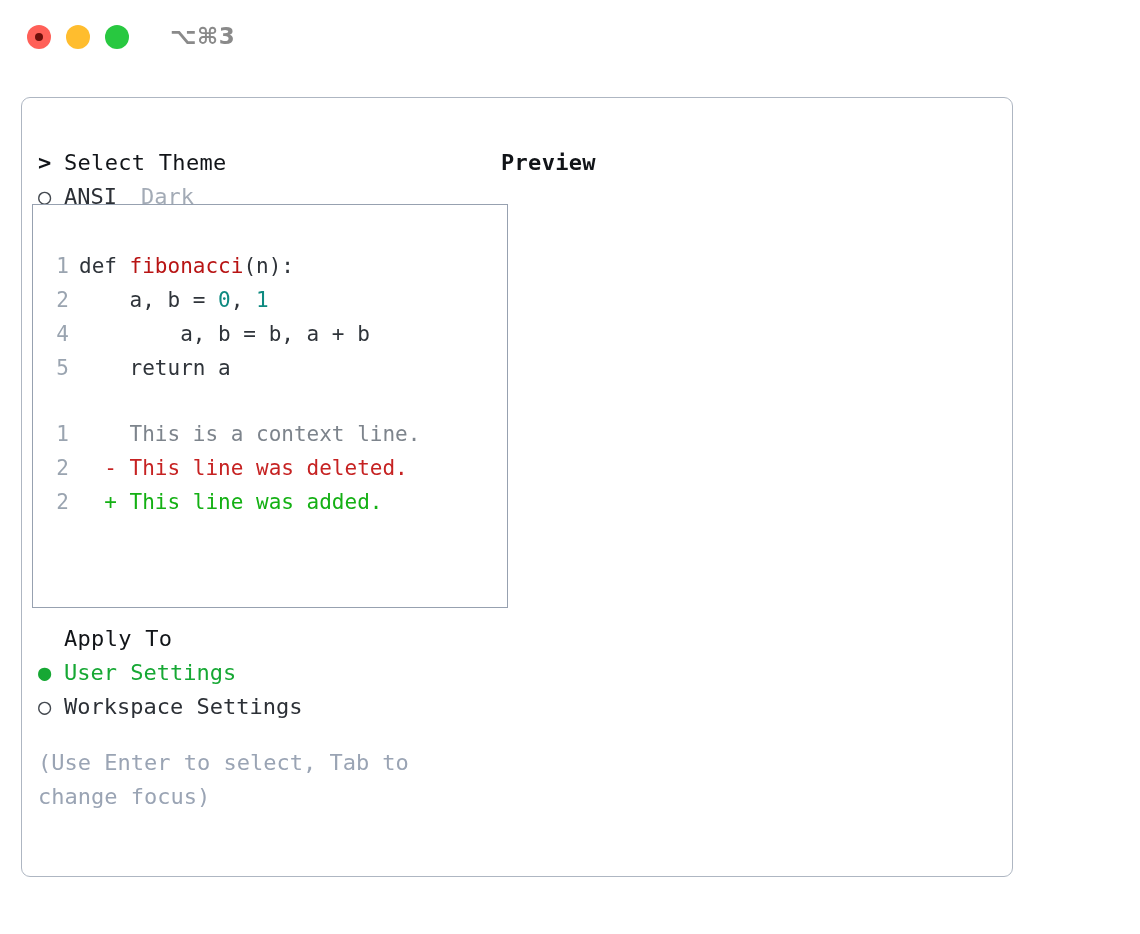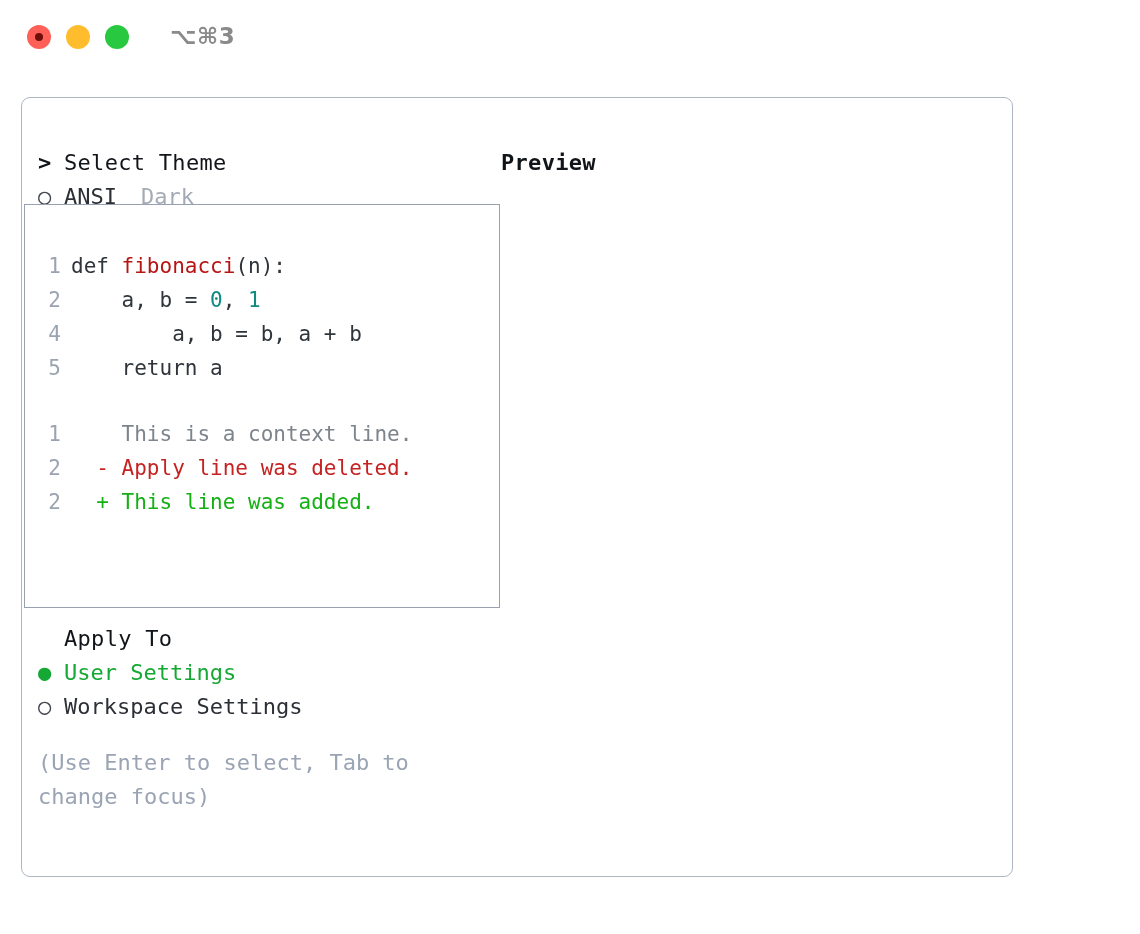--- a/index.html
+++ b/index.html
@@ -141,21 +141,21 @@
   }
   .preview-title {
     font-size: 22px;
     font-weight: bold;
     color: #111418;
     letter-spacing: 0.3px;
     margin-bottom: 22px;
   }
   .preview-box {
     position: absolute;
-    left: 2px;
+    left: 10px;
     top: 106px;
     width: 476px;
     height: 404px;
     border: 1.6px solid #97a1b0;
     box-sizing: border-box;
     background: #ffffff;
     padding: 44px 0 0 18px;
   }
   .code-line {
     font-size: 21px;
@@ -287,19 +287,19 @@
     <div class="preview-box">
       <div id="code-body">
           <div class="code-line"><span class="lno">1</span><span class="tok-plain">def </span><span class="tok-func">fibonacci</span><span class="tok-plain">(n):</span></div>
           <div class="code-line"><span class="lno">2</span><span class="tok-plain">    a, b = </span><span class="tok-num">0</span><span class="tok-plain">, </span><span class="tok-num">1</span></div>
           <div class="code-line"><span class="lno">4</span><span class="tok-plain">        a, b = b, a + b</span></div>
           <div class="code-line"><span class="lno">5</span><span class="tok-plain">    return a</span></div>
         </div>
       <div class="diff-gap"></div>
       <div id="diff-body">
           <div class="code-line"><span class="lno">1</span><span class="tok-ctx">    This is a context line.</span></div>
-          <div class="code-line"><span class="lno">2</span><span class="tok-del">  - Apply line was deleted.</span></div>
+          <div class="code-line"><span class="lno">2</span><span class="tok-del">  - This line was deleted.</span></div>
           <div class="code-line"><span class="lno">2</span><span class="tok-add">  + This line was added.</span></div>
         </div>
     </div>
 
   </div>
 </div>
 
 </body></html>

